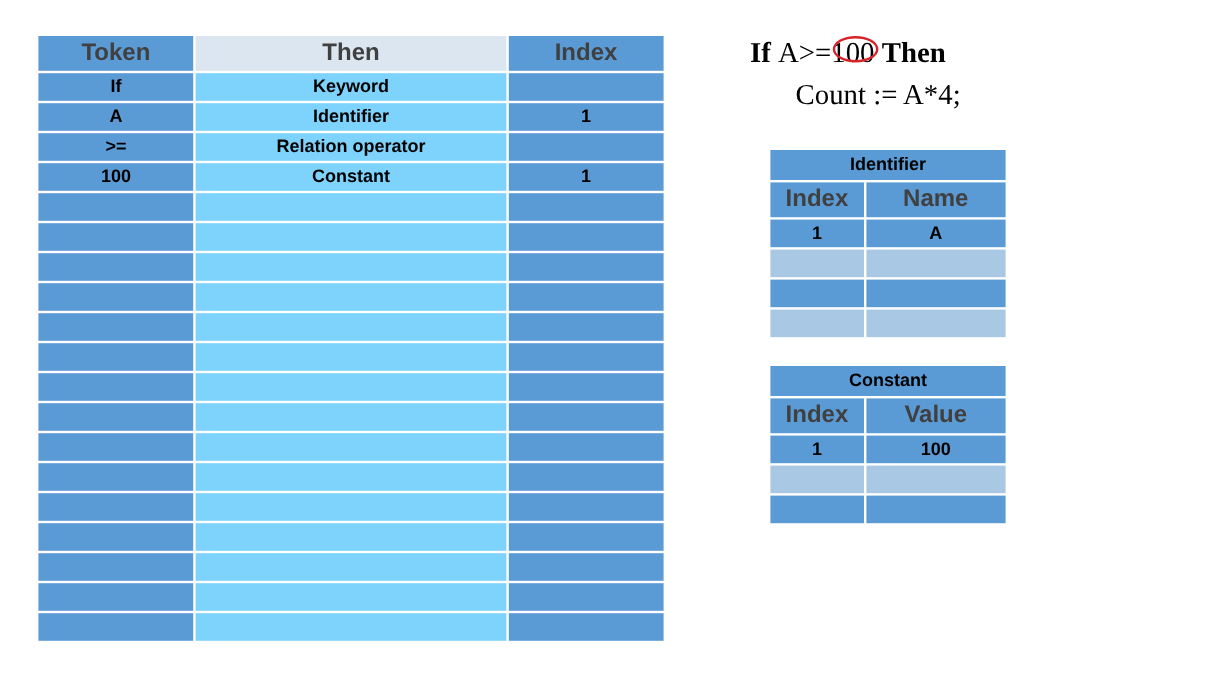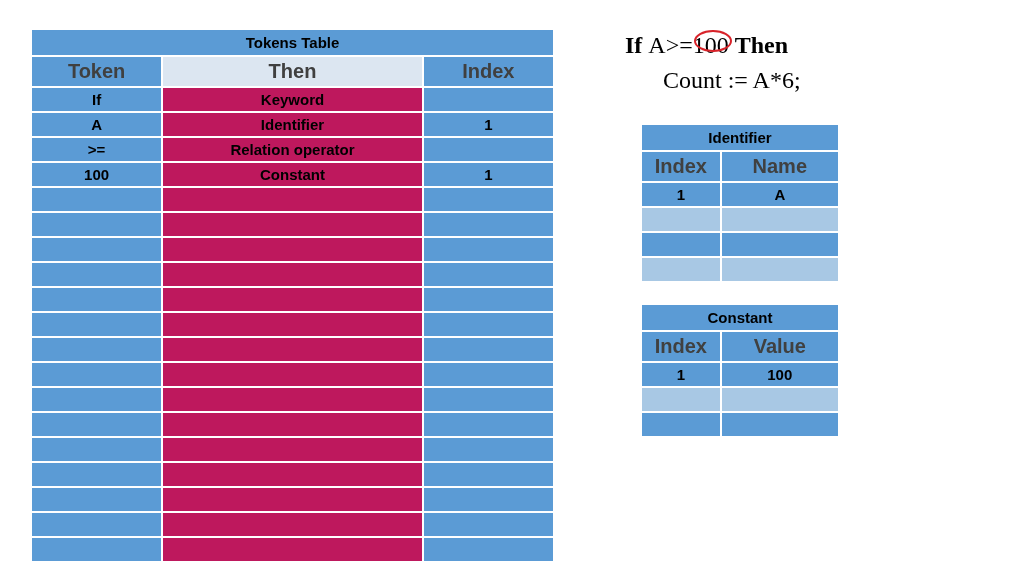--- a/index.html
+++ b/index.html
@@ -43,21 +43,21 @@
     .ttbl td, .small td {
       background: #5b9bd5;
       padding: 3px 5px;
       text-align: center;
       height: 22px;
       font-weight: bold;
       color: #000;
       font-size: 15px;
     }
     .ttbl td.type {
-      background: #be185d;
+      background: #7dd3fc;
     }
     .small th.title {
       background: #5b9bd5;
       color: #000;
       font-weight: bold;
       text-align: center;
       padding: 4px 0;
       font-size: 15px;
     }
     .small td.alt {
@@ -85,23 +85,20 @@
     }
     .gap { height: 20px; }
   </style>
 </head>
 <body>
 
 <div class="layout">
   <div class="left">
     <table class="ttbl">
       <tbody>
-          <tr>
-            <th class="title" colspan="3">Tokens Table</th>
-          </tr>
       <tr>
         <th class="colhead" style="width:25%">Token</th>
         <th class="colhead" style="width:50%;background:#dce6f1">Then</th>
         <th class="colhead" style="width:25%">Index</th>
       </tr>
       </tbody>
         <tbody id="tokens-body">
           <tr>
             <td>If</td>
             <td class="type">Keyword</td>
@@ -198,21 +195,21 @@
             <td>&nbsp;</td>
           </tr>
         </tbody>
     </table>
   </div>
 
   <div class="right">
     <div class="code">
       <div class="circle"></div>
       <div><span class="b">If </span><span>A&gt;=</span><span>100 </span><span class="b">Then</span></div>
-      <div class="l3"><span>Count := A*6;</span></div>
+      <div class="l3"><span>Count := A*4;</span></div>
     </div>
 
     <table class="small" style="width:200px;margin-left:15px">
       <tbody>
           <tr>
             <th class="title" colspan="2">Identifier</th>
           </tr>
       <tr>
         <th class="colhead" style="width:40%">Index</th>
         <th class="colhead" style="width:60%">Name</th>

